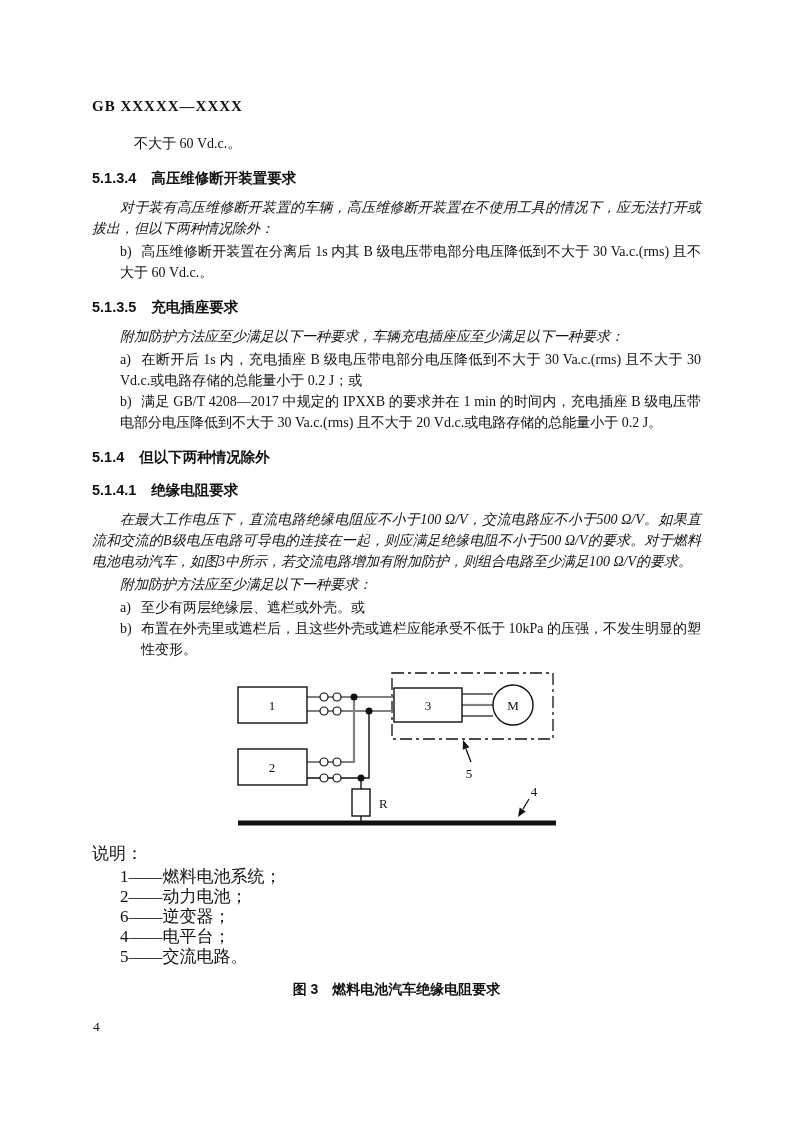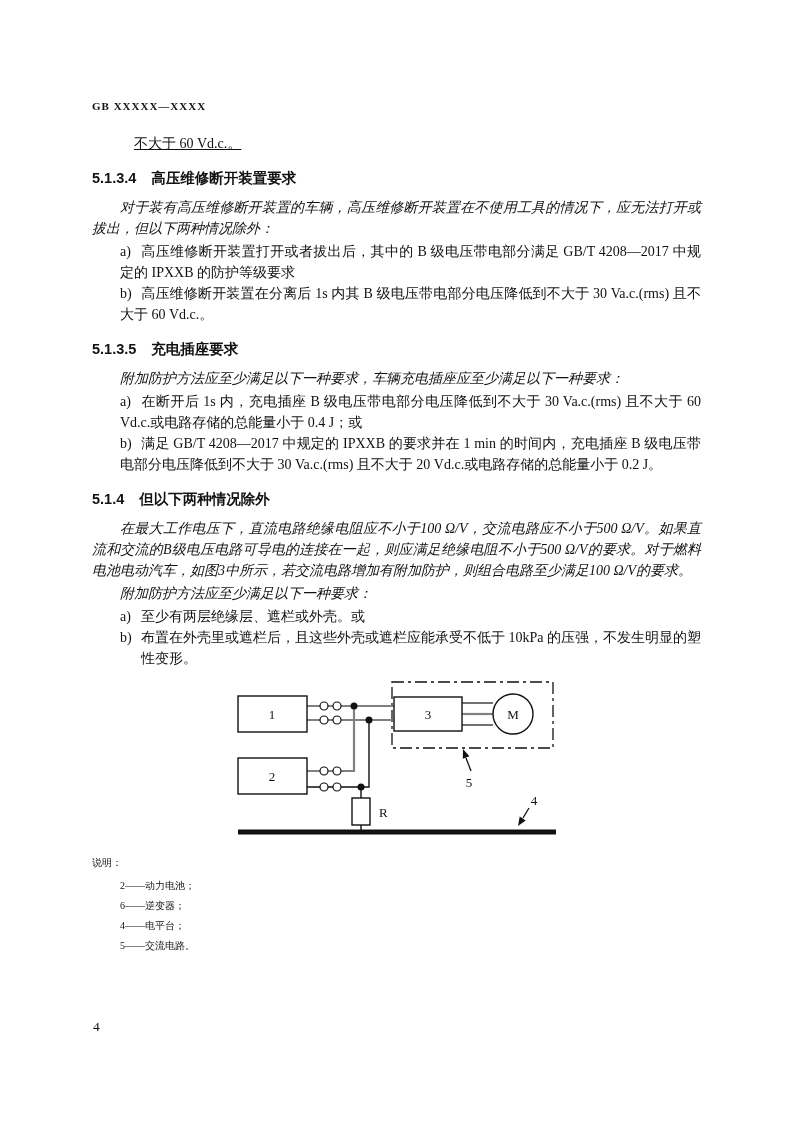--- a/index.html
+++ b/index.html
@@ -8,38 +8,38 @@
     width:793px;height:1122px;
     box-sizing:border-box;
     padding:96px 92px 0 92px;
     background:#ffffff;
     font-family:"Liberation Serif","DejaVu Serif",serif;
     font-size:14px;line-height:21px;color:#111111;
     overflow:hidden;
   }
   .running-header{
     font-family:"Liberation Serif","DejaVu Serif",serif;
-    font-weight:700;font-size:11px;letter-spacing:1px;
+    font-weight:700;font-size:15px;letter-spacing:1px;
   }
-  .carry{margin:16px 0 0;padding-left:42px;text-decoration:underline;}
+  .carry{margin:16px 0 0;padding-left:42px;}
   .h{
     display:flex;gap:15px;align-items:center;
     font-family:"Liberation Sans","DejaVu Sans",sans-serif;
     font-weight:700;font-size:14.5px;line-height:18px;
     margin:15px 0 10px;color:#111;
   }
   .p{margin:0 0 2px;text-indent:2em;text-align:justify;font-style:italic;}
   .list{margin:2px 0 2px 28px;}
   .li{text-align:justify;margin:0;}
   .li .mk{display:inline-block;width:21px;text-indent:0;}
   .li.hang{padding-left:21px;text-indent:-21px;}
   .fig{position:relative;height:172px;margin:4px 0 8px;}
   .fig svg{position:absolute;left:0;top:0;}
   .fig text{font-family:"Liberation Serif","DejaVu Serif",serif;font-size:13px;fill:#111;}
-  .notes{font-size:10px;line-height:20px;}
+  .notes{font-size:17px;line-height:20px;}
   .notes .nlabel{margin:2px 0 3px;}
   .note-items{margin-left:28px;}
   .caption{
     text-align:center;font-family:"Liberation Sans","DejaVu Sans",sans-serif;
     font-weight:700;font-size:14px;margin-top:12px;
   }
   .pageno{position:absolute;left:93px;top:1016px;font-size:13.5px;}
 </style>
 </head>
 <body>
@@ -50,46 +50,47 @@
 
   <p class="carry">不大于 60 Vd.c.。</p>
 
   <h2 class="h">
     <span>5.1.3.4</span>
     <span>高压维修断开装置要求</span>
   </h2>
   <p class="p">对于装有高压维修断开装置的车辆，高压维修断开装置在不使用工具的情况下，应无法打开或拔出，但以下两种情况除外：</p>
   <div class="list">
     <div class="li">
-      <span class="mk">a)</span><span>高压维修断开装置打开或者拔出后，其中的 B 级电压带电部分满足 GB/T 4208—2017 中规定的 IPXXB 的防护等级要求</span>
-    </div>
-    <div class="li">
       <span class="mk">b)</span><span>高压维修断开装置在分离后 1s 内其 B 级电压带电部分电压降低到不大于 30 Va.c.(rms) 且不大于 60 Vd.c.。</span>
     </div>
   </div>
 
   <h2 class="h">
     <span>5.1.3.5</span>
     <span>充电插座要求</span>
   </h2>
   <p class="p">附加防护方法应至少满足以下一种要求，车辆充电插座应至少满足以下一种要求：</p>
   <div class="list">
     <div class="li">
-      <span class="mk">a)</span><span>在断开后 1s 内，充电插座 B 级电压带电部分电压降低到不大于 30 Va.c.(rms) 且不大于 60 Vd.c.或电路存储的总能量小于 0.4 J；或</span>
+      <span class="mk">a)</span><span>在断开后 1s 内，充电插座 B 级电压带电部分电压降低到不大于 30 Va.c.(rms) 且不大于 30 Vd.c.或电路存储的总能量小于 0.2 J；或</span>
     </div>
     <div class="li">
       <span class="mk">b)</span><span>满足 GB/T 4208—2017 中规定的 IPXXB 的要求并在 1 min 的时间内，充电插座 B 级电压带电部分电压降低到不大于 30 Va.c.(rms) 且不大于 20 Vd.c.或电路存储的总能量小于 0.2 J。</span>
     </div>
   </div>
 
   <h2 class="h">
     <span>5.1.4</span>
     <span>但以下两种情况除外</span>
   </h2>
 
+  <h2 class="h">
+    <span>5.1.4.1</span>
+    <span>绝缘电阻要求</span>
+  </h2>
   <p class="p">在最大工作电压下，直流电路绝缘电阻应不小于100 Ω/V，交流电路应不小于500 Ω/V。如果直流和交流的B级电压电路可导电的连接在一起，则应满足绝缘电阻不小于500 Ω/V的要求。对于燃料电池电动汽车，如图3中所示，若交流电路增加有附加防护，则组合电路至少满足100 Ω/V的要求。</p>
   <p class="p">附加防护方法应至少满足以下一种要求：</p>
   <div class="list">
     <div class="li hang">
       <span class="mk">a)</span><span>至少有两层绝缘层、遮栏或外壳。或</span>
     </div>
     <div class="li hang">
       <span class="mk">b)</span><span>布置在外壳里或遮栏后，且这些外壳或遮栏应能承受不低于 10kPa 的压强，不发生明显的塑性变形。</span>
     </div>
   </div>
@@ -145,23 +146,25 @@
 
       <text x="534" y="807" text-anchor="middle">4</text>
       <line x1="529" y1="810" x2="523" y2="820" stroke="#111" stroke-width="1.3"></line>
       <polygon points="518,828 519.7,818.6 525.7,822.4" fill="#111"></polygon>
     </svg>
   </div>
 
   <div class="notes">
     <div class="nlabel">说明：</div>
     <div class="note-items">
+      <div>1——燃料电池系统；</div>
       <div>2——动力电池；</div>
       <div>6——逆变器；</div>
       <div>4——电平台；</div>
       <div>5——交流电路。</div>
     </div>
   </div>
 
+  <div class="caption">图 3　燃料电池汽车绝缘电阻要求</div>
 
   <div class="pageno">4</div>
 
 </div>
 
 </body></html>

